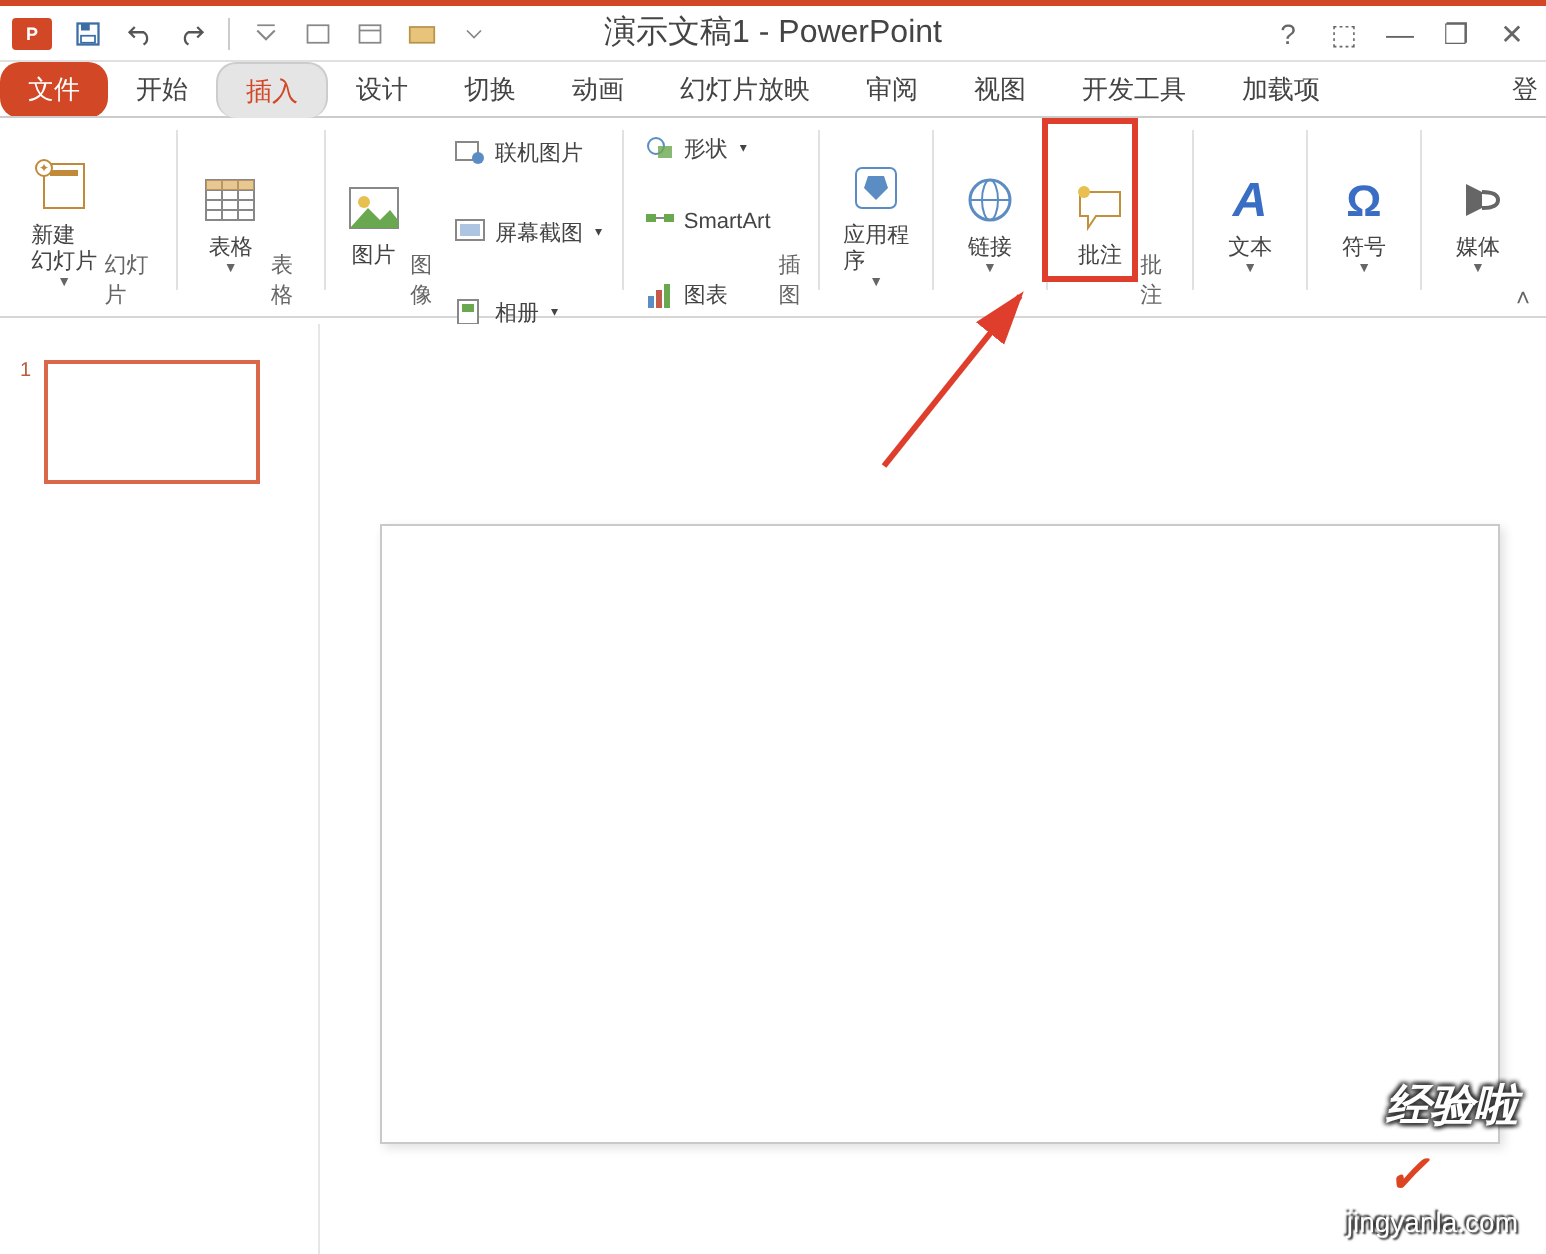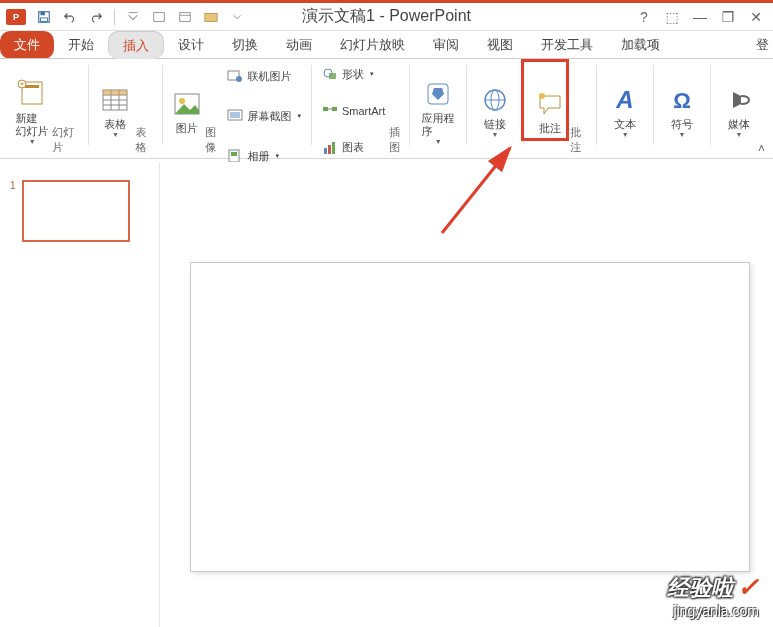--- a/index.html
+++ b/index.html
@@ -45,21 +45,21 @@
 .workarea { position: absolute; top: 159px; left: 0; right: 0; bottom: 0; display: flex; background: #fff; }
 .thumb-pane { width: 160px; background: #fff; border-right: 1px solid #e6e6e6; padding: 18px 10px; }
 .thumb-item { display: flex; align-items: flex-start; gap: 6px; }
 .thumb-num { font-size: 10px; color: #bb5a3f; }
 .thumb { width: 108px; height: 62px; background: #fff; border: 2px solid #d9684a; }
 .slide-area { flex: 1; background: #fff; position: relative; }
 .slide { position: absolute; left: 30px; top: 100px; width: 560px; height: 310px; background: #fff; border: 1px solid #c9c9c9; box-shadow: 2px 2px 5px rgba(0,0,0,0.12); }
 
 
 .watermark { position: absolute; right: 14px; bottom: 8px; text-align: right; z-index: 20; pointer-events: none; }
-.watermark .wm-main { font-size: 22px; font-weight: bold; color: #fff; text-shadow: -1px -1px 2px #333, 1px -1px 2px #333, -1px 1px 2px #333, 1px 1px 2px #333; display: inline-flex; align-items: flex-end; gap: 4px; font-style: italic; }
+.watermark .wm-main { font-size: 22px; font-weight: bold; color: #fff; text-shadow: -1px -1px 2px #333, 1px -1px 2px #333, -1px 1px 2px #333, 1px 1px 2px #333; display: inline-flex; align-items: flex-start; gap: 4px; font-style: italic; flex-direction: column; }
 .watermark .wm-check { color: #d42; font-size: 26px; text-shadow: -1px -1px 1px #fff, 1px 1px 1px #fff; }
 .watermark .wm-sub { font-size: 14px; color: #fff; text-shadow: -1px -1px 1px #222, 1px 1px 1px #222; }
 </style>
 </head>
 <body>
 
 <div class="titlebar">
   <div class="app-icon">P</div>
   <div class="qat">
     <div class="qat-btn">

